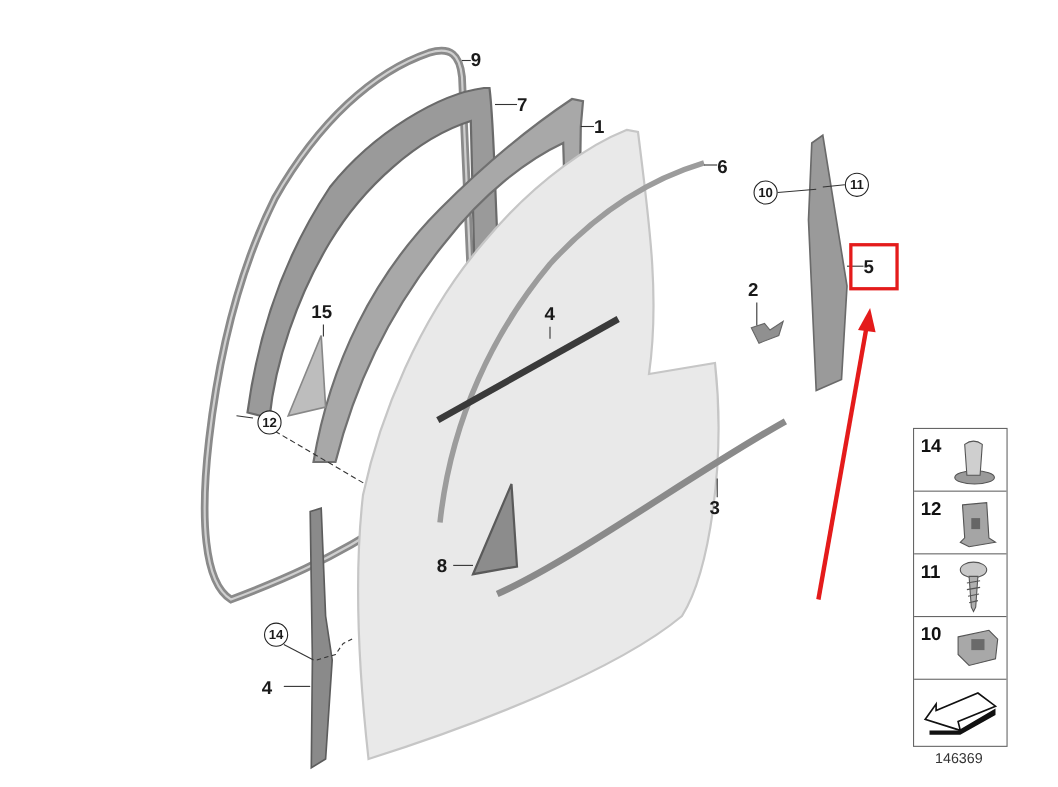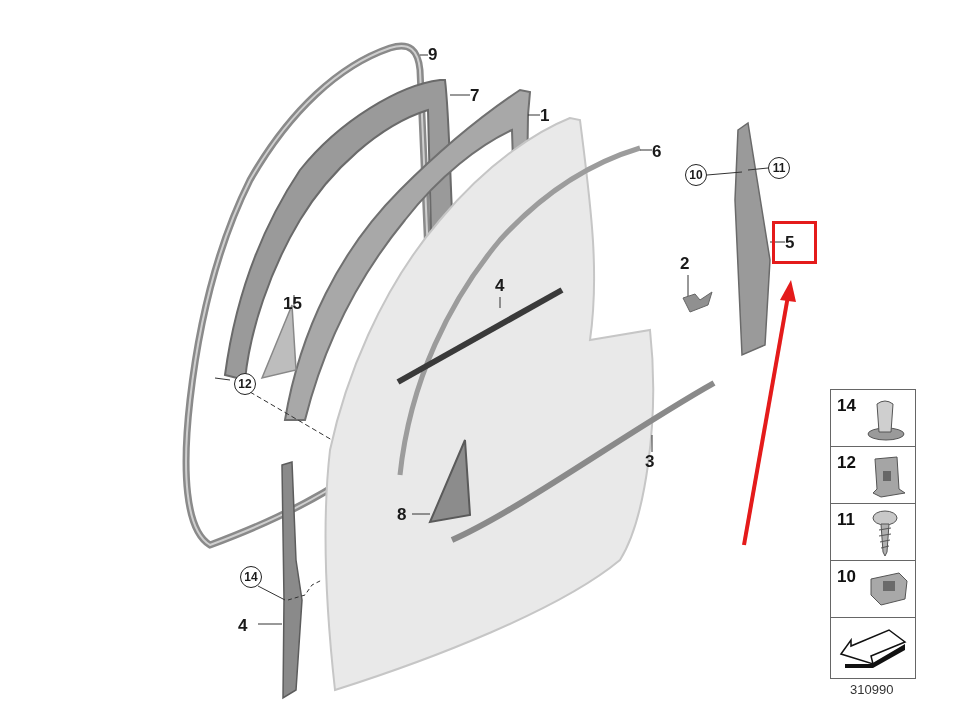--- a/index.html
+++ b/index.html
@@ -73,21 +73,21 @@
   </svg>
 
   
   <span class="lbl" style="left:428px;top:46px;">9</span>
   <span class="lbl" style="left:470px;top:87px;">7</span>
   <span class="lbl" style="left:540px;top:107px;">1</span>
   <span class="lbl" style="left:652px;top:143px;">6</span>
   <span class="lbl" style="left:680px;top:255px;">2</span>
   <span class="lbl" style="left:785px;top:234px;">5</span>
   <span class="lbl" style="left:495px;top:277px;">4</span>
-  <span class="lbl" style="left:283px;top:275px;margin-top:20px;">15</span>
+  <span class="lbl" style="left:283px;top:275px;">15</span>
   <span class="lbl" style="left:645px;top:453px;">3</span>
   <span class="lbl" style="left:397px;top:506px;">8</span>
   <span class="lbl" style="left:238px;top:617px;">4</span>
 
   
   <span class="circ" style="left:685px;top:164px;">10</span>
   <span class="circ" style="left:768px;top:157px;">11</span>
   <span class="circ" style="left:234px;top:373px;">12</span>
   <span class="circ" style="left:240px;top:566px;">14</span>
 
@@ -130,14 +130,14 @@
         <rect x="22" y="16" width="12" height="10" fill="#6a6a6a"></rect>
       </svg>
     </div>
     <div class="lg-cell">
       <svg style="position:absolute;left:6px;top:6px;width:74px;height:46px" viewBox="0 0 74 46">
         <path d="M4,30 L14,16 L14,22 L52,6 L68,18 L34,32 L36,40 Z" fill="#fff" stroke="#111" stroke-width="1.5"></path>
         <path d="M8,40 L34,40 L68,20 L68,26 L36,44 L8,44 Z" fill="#111"></path>
       </svg>
     </div>
   </div>
-  <span id="catalog">310990</span>
+  <span id="catalog">146369</span>
 </div>
 
 </body></html>

